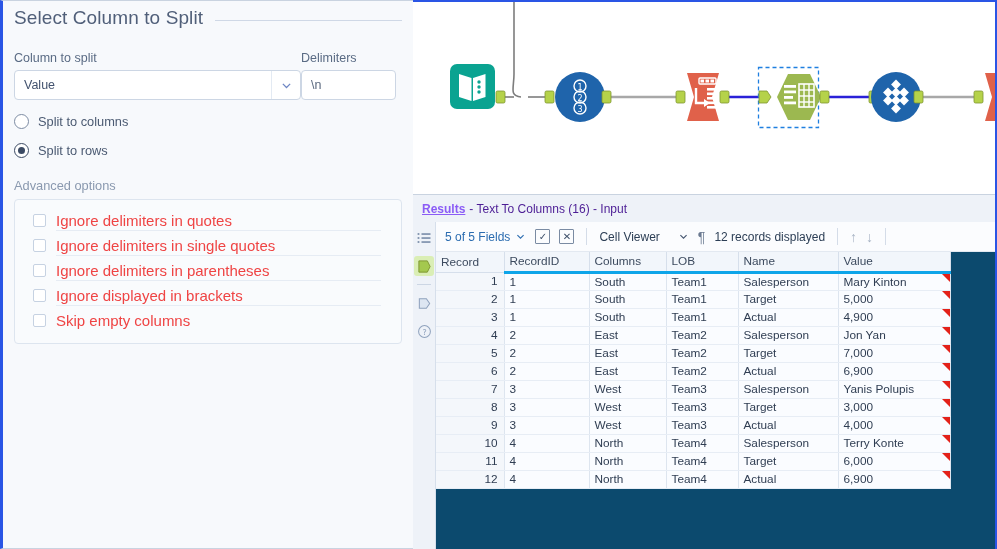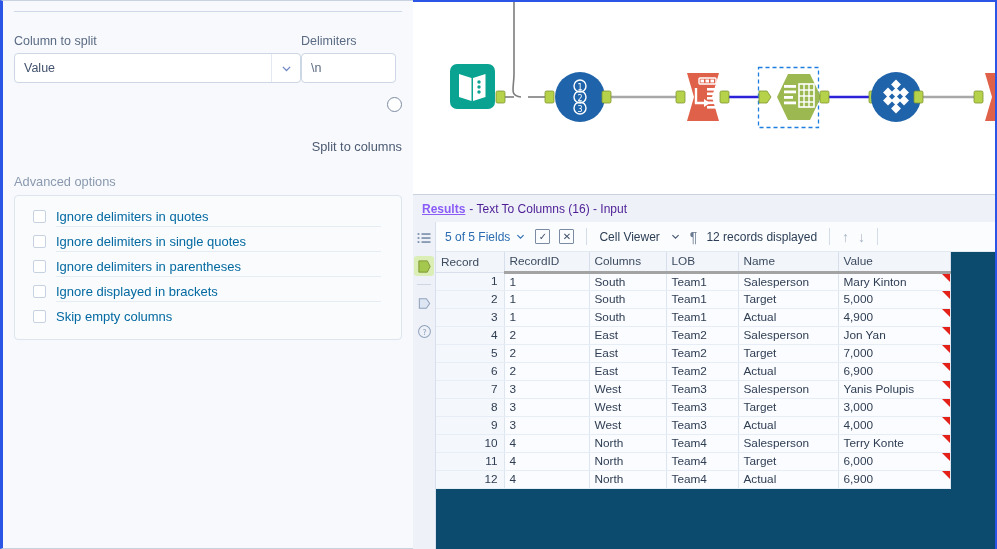--- a/index.html
+++ b/index.html
@@ -51,21 +51,21 @@
     width: 28px; display: flex; align-items: center; justify-content: center;
   }
   .input-box {
     height: 30px; background: #fff;
     border: 1px solid #ccd6e4; border-radius: 4px;
     display: flex; align-items: center;
     font-size: 12.5px; color: #5d6b80;
     padding-left: 9px;
   }
 
-  .radio-row { display: flex; align-items: flex-end; gap: 27px; margin-top: 14px; flex-direction: column; }
+  .radio-row { display: flex; align-items: flex-start; gap: 9px; margin-top: 14px; }
   .radio {
     width: 15px; height: 15px; border-radius: 50%;
     border: 1.6px solid #7d8ca3; background: #fff;
     display: flex; align-items: center; justify-content: center;
     flex: none;
   }
   .radio.checked { border-color: #3b4a63; }
   .radio.checked::after {
     content: ''; width: 7px; height: 7px; border-radius: 50%;
     background: #3b4a63;
@@ -80,21 +80,21 @@
     background: #f9fbfd;
     padding: 8px 0 10px 0;
   }
   .chk-row { display: flex; align-items: center; gap: 10px; padding: 0 10px; height: 25px; }
   .chk {
     width: 13px; height: 13px; border: 1px solid #c6d2e2;
     border-radius: 2px; background: #fff; flex: none;
     margin-left: 8px;
   }
   .chk-label-wrap { flex: 1; position: relative; height: 100%; display: flex; align-items: center; }
-  .chk-label { font-size: 13px; color: #0369a1; }
+  .chk-label { font-size: 15px; color: #ef4444; }
   .chk-row.underlined .chk-label-wrap::after {
     content: ''; position: absolute; left: 0; right: 10px; bottom: 2px;
     height: 1px; background: #e6ecf4;
   }
 
   
   #right { width: 584px; height: 549px; display: flex; flex-direction: column;
            border-right: 2px solid #2a55e5; border-top: 2px solid #2a55e5; }
 
   
@@ -140,21 +140,21 @@
   .tb-pilcrow { color: #6b7a91; font-size: 14px; }
   .tb-arrow { color: #a7b3c4; font-size: 14px; }
 
   
   .grid-wrap { flex: 1; overflow: hidden; background: #0c4a6e; }
   table.grid { border-collapse: collapse; table-layout: fixed; font-size: 11.8px; }
   table.grid th {
     background: #f2f6fb; color: #3c4a5e; font-weight: 400;
     text-align: left; height: 20px; padding: 0 0 0 5px;
     border-right: 1px solid #d6dfeb;
-    border-bottom: 3px solid #a3a3a3;
+    border-bottom: 3px solid #0ea5e9;
     white-space: nowrap;
   }
   table.grid th.th-record { border-bottom: 1px solid #d6dfeb; background: #f2f6fb; }
   table.grid td {
     height: 18px; padding: 0 0 0 5px; color: #2f3d52;
     border-right: 1px solid #dde5ef; border-bottom: 1px solid #e7edf5;
     background: #fafcff; white-space: nowrap; overflow: hidden;
   }
   table.grid td.c-record { text-align: right; padding-right: 6px; background: #f4f7fb; color: #2f3d52; }
   td.c-value { position: relative; }
@@ -166,20 +166,21 @@
   }
 </style>
 </head>
 <body>
 
 <div id="app">
 
   <div id="config-panel">
 
     <div class="panel-title-row">
+      <div class="panel-title">Select Column to Split</div>
       <div class="title-rule"></div>
     </div>
 
     <div class="field-row">
       <div class="field-col-main">
         <span class="field-label">Column to split</span>
         <div class="select-box">
           <span class="sel-val">Value</span>
           <span class="select-div"></span>
           <span class="caret">
@@ -191,20 +192,24 @@
       </div>
       <div class="field-col-delim">
         <span class="field-label">Delimiters</span>
         <div class="input-box">\n</div>
       </div>
     </div>
 
     <div class="radio-row">
       <span class="radio"></span>
       <span class="radio-label">Split to columns</span>
+    </div>
+    <div class="radio-row">
+      <span class="radio checked"></span>
+      <span class="radio-label">Split to rows</span>
     </div>
 
     <div class="adv-title">Advanced options</div>
     <div class="adv-box">
       <div class="chk-row underlined">
         <span class="chk"></span>
         <span class="chk-label-wrap">
             <span class="chk-label">Ignore delimiters in quotes</span>
           </span>
       </div>
@@ -370,21 +375,21 @@
           <div class="res-toolbar">
             <span class="tb-link">
               <span>5 of 5 Fields</span>
               <svg width="11" height="11" viewBox="0 0 16 16">
                   <path d="M3.5 6 L8 10.5 L12.5 6" fill="none" stroke="#2b6cb0" stroke-width="1.6"></path>
                 </svg>
             </span>
             <span class="tb-ico-box">✓</span>
             <span class="tb-ico-box">✕</span>
             <span class="tb-sep"></span>
-            <span class="tb-text" style="display:flex;align-items:center;gap:10px;">
+            <span class="tb-text" style="display:flex;align-items:center;gap:18px;">
               <span>Cell Viewer</span>
               <svg width="11" height="11" viewBox="0 0 16 16">
                   <path d="M3.5 6 L8 10.5 L12.5 6" fill="none" stroke="#44556f" stroke-width="1.6"></path>
                 </svg>
             </span>
             <span class="tb-pilcrow">¶</span>
             <span class="tb-text">12 records displayed</span>
             <span class="tb-sep"></span>
             <span class="tb-arrow">↑</span>
             <span class="tb-arrow">↓</span>

